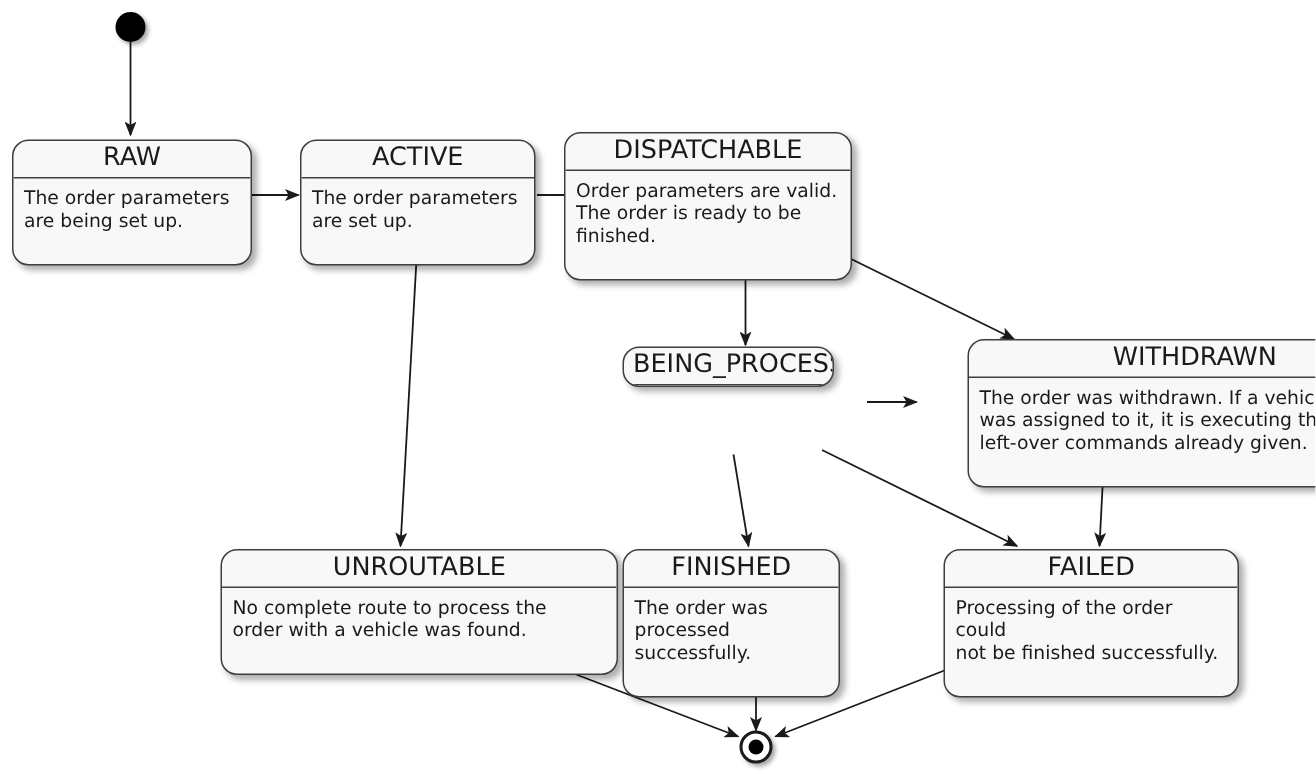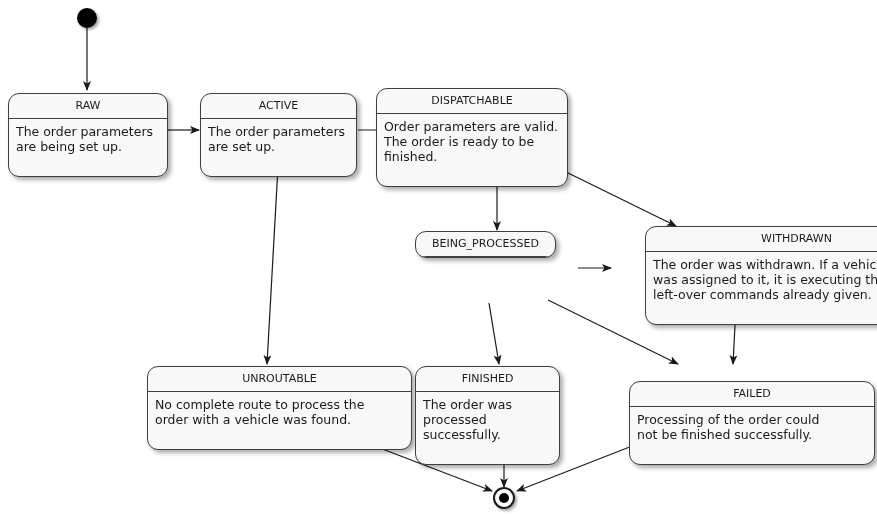--- a/index.html
+++ b/index.html
@@ -29,21 +29,21 @@
     position: absolute;
     box-sizing: border-box;
     background: #f8f8f8;
     border: 1px solid #3f3f3f;
     border-radius: 11px;
     box-shadow: 3px 3px 4px rgba(0,0,0,0.32);
     overflow: hidden;
   }
   .state-title {
     text-align: center;
-    font-size: 11px;
+    font-size: 17px;
     color: #1a1a1a;
     padding: 4px 6px 5px 6px;
     line-height: 15px;
     white-space: nowrap;
   }
   .state-sep {
     height: 1px;
     background: #3f3f3f;
     width: 100%;
   }
@@ -165,21 +165,21 @@
 order with a vehicle was found.</div>
   </div>
 
   <div class="state-box" style="left:415px; top:366px; width:145px;">
     <div class="state-title">FINISHED</div>
     <div class="state-sep"></div>
     <div class="state-body">The order was processed
 successfully.</div>
   </div>
 
-  <div class="state-box" style="left:629px; top:366px; width:246px;margin-top:15px;">
+  <div class="state-box" style="left:629px; top:366px; width:197px;">
     <div class="state-title">FAILED</div>
     <div class="state-sep"></div>
     <div class="state-body">Processing of the order could
 not be finished successfully.</div>
   </div>
 
   <div class="node-end" style="left:493px; top:487px;">
     <div class="node-end-inner"></div>
   </div>
 

